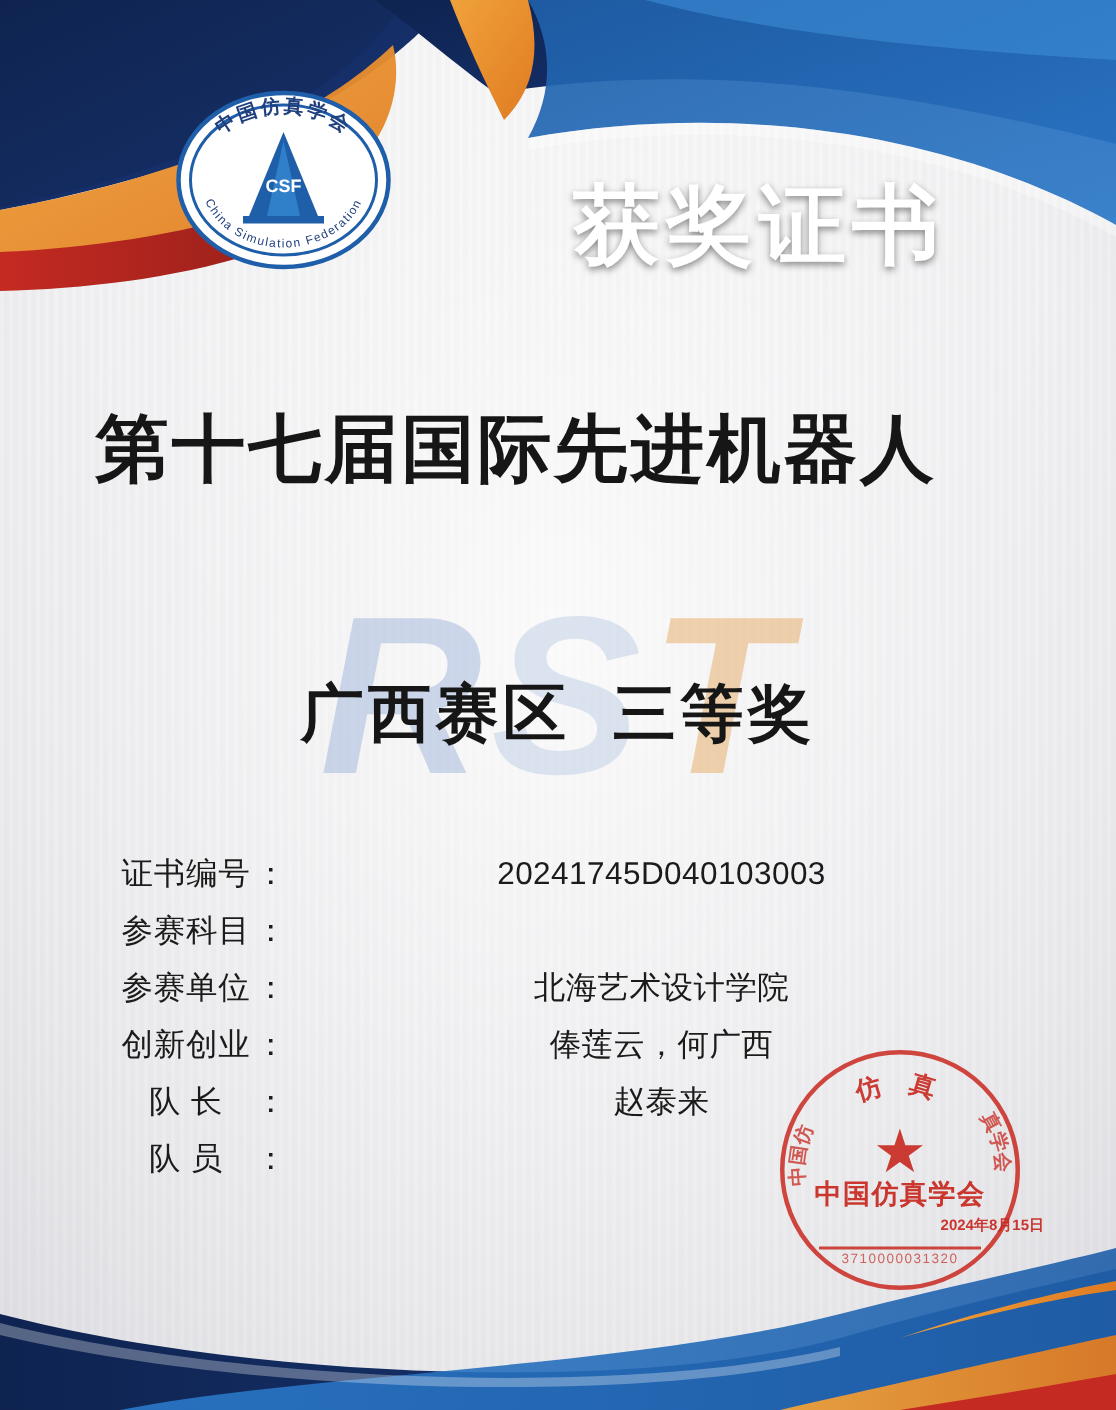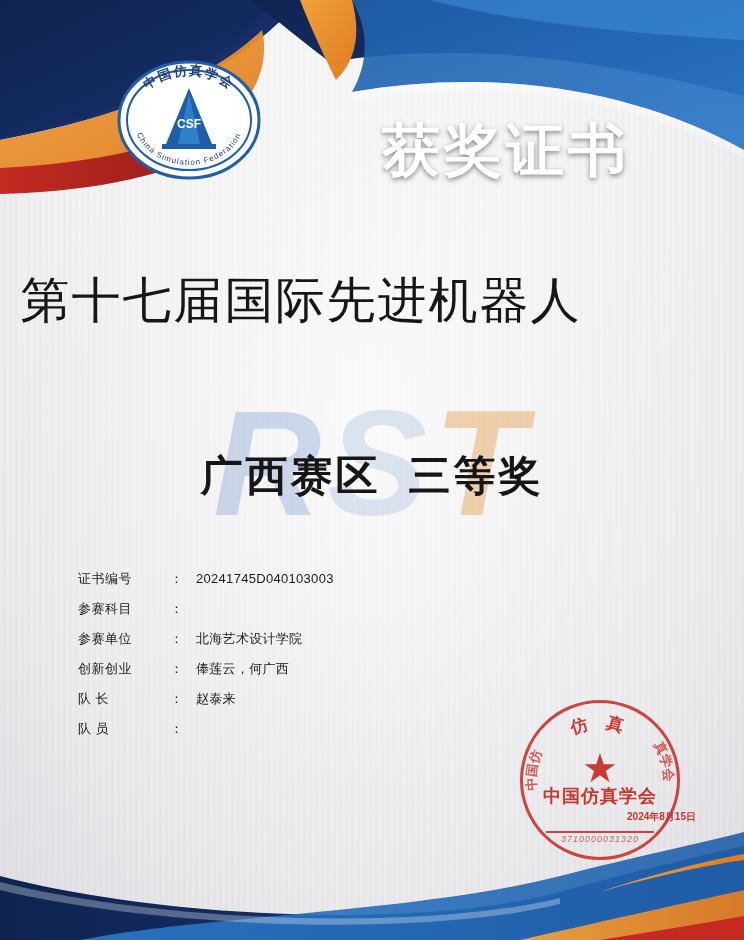--- a/index.html
+++ b/index.html
@@ -98,47 +98,49 @@
   }
 
   
   .main-title {
     position: absolute;
     top: 268px;
     left: 0;
     width: 602px;
     text-align: center;
     font-size: 49px;
-    font-weight: normal;
+    font-weight: bold;
     line-height: 1.32;
     letter-spacing: 2px;
     color: #161616;
+    padding-left: 43px;
   }
   .award-line {
     position: absolute;
     top: 448px;
     left: 0;
     width: 744px;
     text-align: center;
     font-size: 42px;
     font-weight: bold;
     letter-spacing: 3px;
     color: #161616;
     font-family: Liberation Mono, monospace;
   }
 
   
   .details {
     position: absolute;
     top: 572px;
     left: 78px;
     width: 600px;
-    font-size: 13px;
+    font-size: 21px;
     color: #1b1b1b;
     line-height: 1;
+    text-align: center;
   }
   .detail-row {
     display: flex;
     align-items: baseline;
     margin-bottom: 17px;
     white-space: nowrap;
   }
   .detail-label {
     width: 92px;
     flex: 0 0 92px;
@@ -222,21 +224,20 @@
   .seal-code {
     position: absolute;
     top: 134px;
     left: 0;
     width: 160px;
     text-align: center;
     font-size: 9px;
     color: #c8281f;
     opacity: 0.7;
     letter-spacing: 1px;
-    font-style: italic;
   }
 </style>
 </head>
 <body>
 
 <div class="certificate">
 
   <div class="paper"></div>
   <div class="paper-shade"></div>
 

